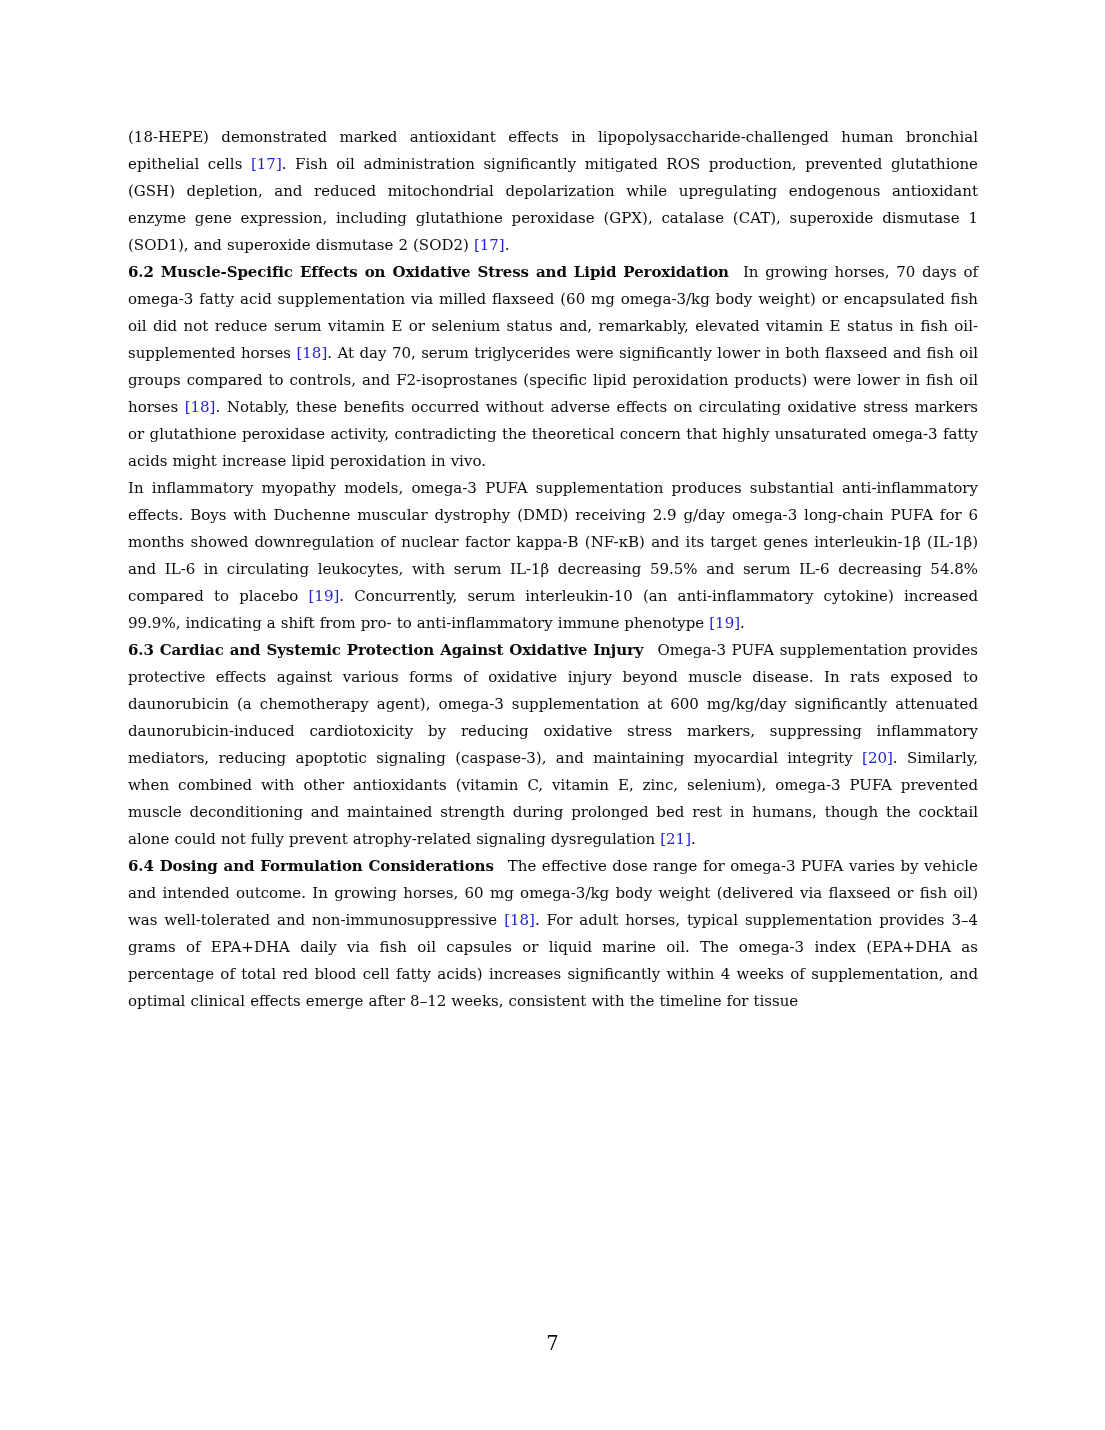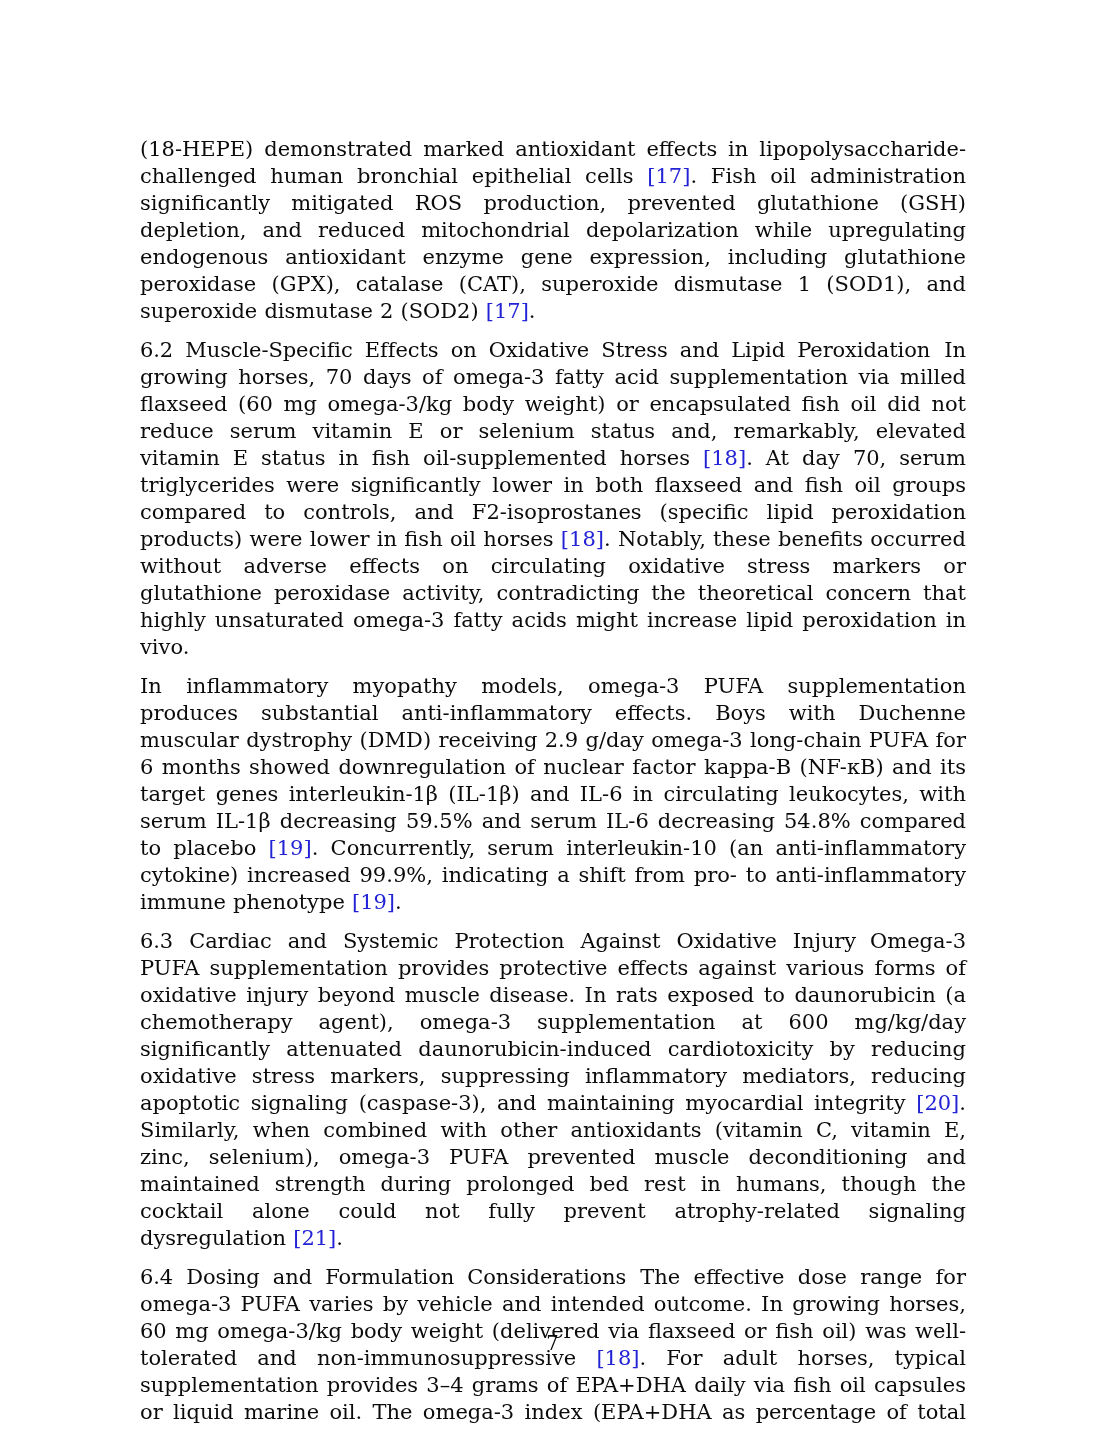--- a/index.html
+++ b/index.html
@@ -15,37 +15,37 @@
     color: #0b0b0b;
     overflow: hidden;
   }
   .page-content {
     position: absolute;
     left: 128px;
     top: 124px;
     width: 850px;
   }
   p.para {
-    margin: 12px;
-    font-size: 21px;
+    margin: 0;
+    font-size: 15px;
     line-height: 27px;
     text-align: justify;
     hyphens: auto;
     -webkit-hyphens: auto;
     word-spacing: 0.02em;
   }
   
   .b0 { margin-bottom: 25px; }
   .b1 { margin-bottom: 12px; }
   .b2 { margin-bottom: 27px; }
   .b3 { margin-bottom: 23px; }
   .b4 { margin-bottom: 0; }
 
   .run-in-heading {
-    font-weight: 400;
+    font-weight: 700;
     letter-spacing: -0.1px;
   }
   .heading-gap {
     display: inline-block;
     width: 14px;
   }
   a.cite {
     color: #2323d6;
     text-decoration: none;
     cursor: pointer;

